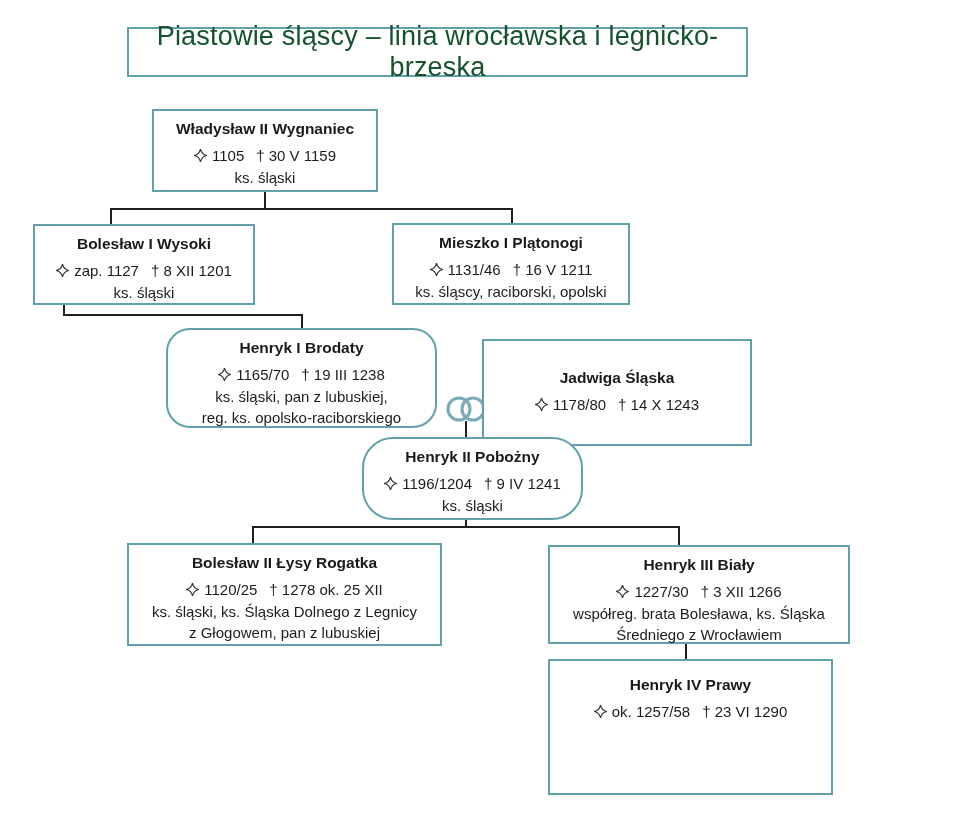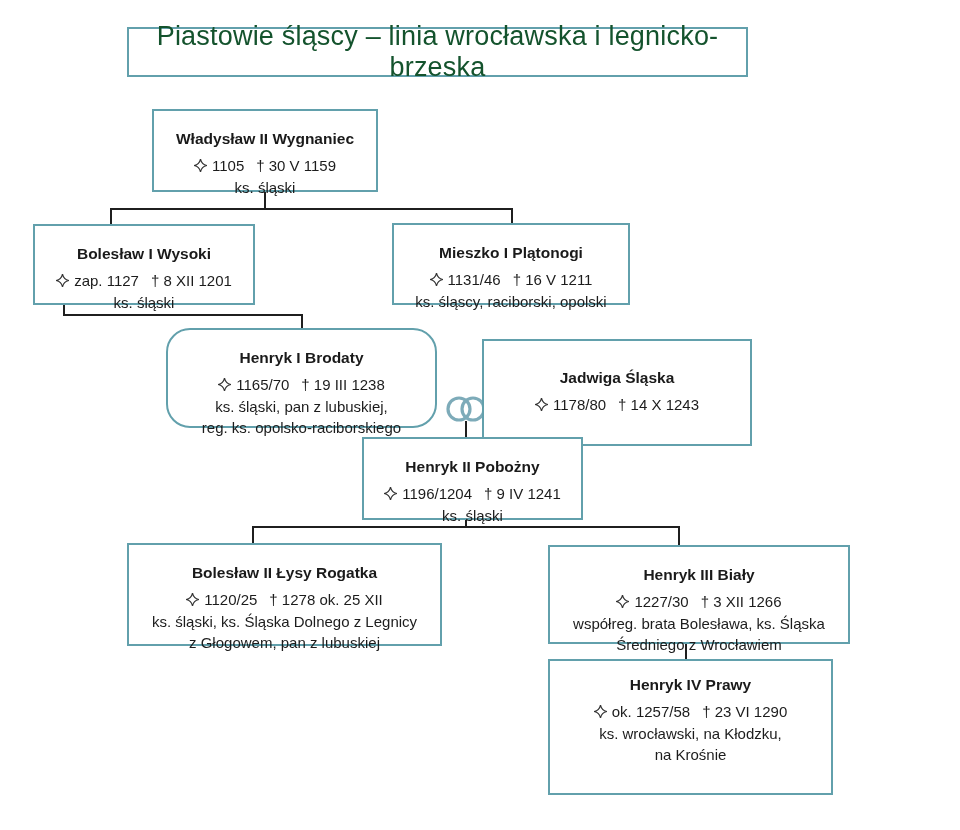--- a/index.html
+++ b/index.html
@@ -20,21 +20,21 @@
   }
   #title-box{
     display:flex;align-items:center;justify-content:center;
     font-size:27px;
     color:#14532d;
     letter-spacing:0.2px;
   }
   .pbox{
     display:flex;flex-direction:column;
     align-items:center;
-    padding-top:19px;
+    padding-top:9px;
   }
   .pbox.vcenter{justify-content:center;padding-top:0;}
   .pbox.pad-lg{padding-top:15px;}
   .pname{
     font-weight:bold;
     font-size:15.5px;
     margin-bottom:9px;
     color:#1a1a1a;
     white-space:nowrap;
   }
@@ -153,21 +153,21 @@
       <span class="birth">
         <svg width="13" height="13" viewBox="0 0 12 12">
             <path d="M6 0 Q6.9 5.1 12 6 Q6.9 6.9 6 12 Q5.1 6.9 0 6 Q5.1 5.1 6 0 Z" fill="none" stroke="#333" stroke-width="1.1"></path>
           </svg>
         <span>1178/80</span>
       </span>
       <span>† 14 X 1243</span>
     </div>
   </div>
 
-  <div class="box pbox" style="left:362px;top:437px;width:221px;height:83px;">
+  <div class="box pbox" style="left:362px;top:437px;width:221px;height:83px;border-radius:31px;">
     <div class="pname">Henryk II Pobożny</div>
     <div class="pdates">
       <span class="birth">
         <svg width="13" height="13" viewBox="0 0 12 12">
             <path d="M6 0 Q6.9 5.1 12 6 Q6.9 6.9 6 12 Q5.1 6.9 0 6 Q5.1 5.1 6 0 Z" fill="none" stroke="#333" stroke-width="1.1"></path>
           </svg>
         <span>1196/1204</span>
       </span>
       <span>† 9 IV 1241</span>
     </div>
@@ -214,19 +214,15 @@
     <div class="pname">Henryk IV Prawy</div>
     <div class="pdates">
       <span class="birth">
         <svg width="13" height="13" viewBox="0 0 12 12">
             <path d="M6 0 Q6.9 5.1 12 6 Q6.9 6.9 6 12 Q5.1 6.9 0 6 Q5.1 5.1 6 0 Z" fill="none" stroke="#333" stroke-width="1.1"></path>
           </svg>
         <span>ok. 1257/58</span>
       </span>
       <span>† 23 VI 1290</span>
     </div>
-    <div class="ptitles">
-      <div>ks. wrocławski, na Kłodzku,</div>
-      <div>na Krośnie</div>
-    </div>
   </div>
 
 </div>
 
 </body></html>

